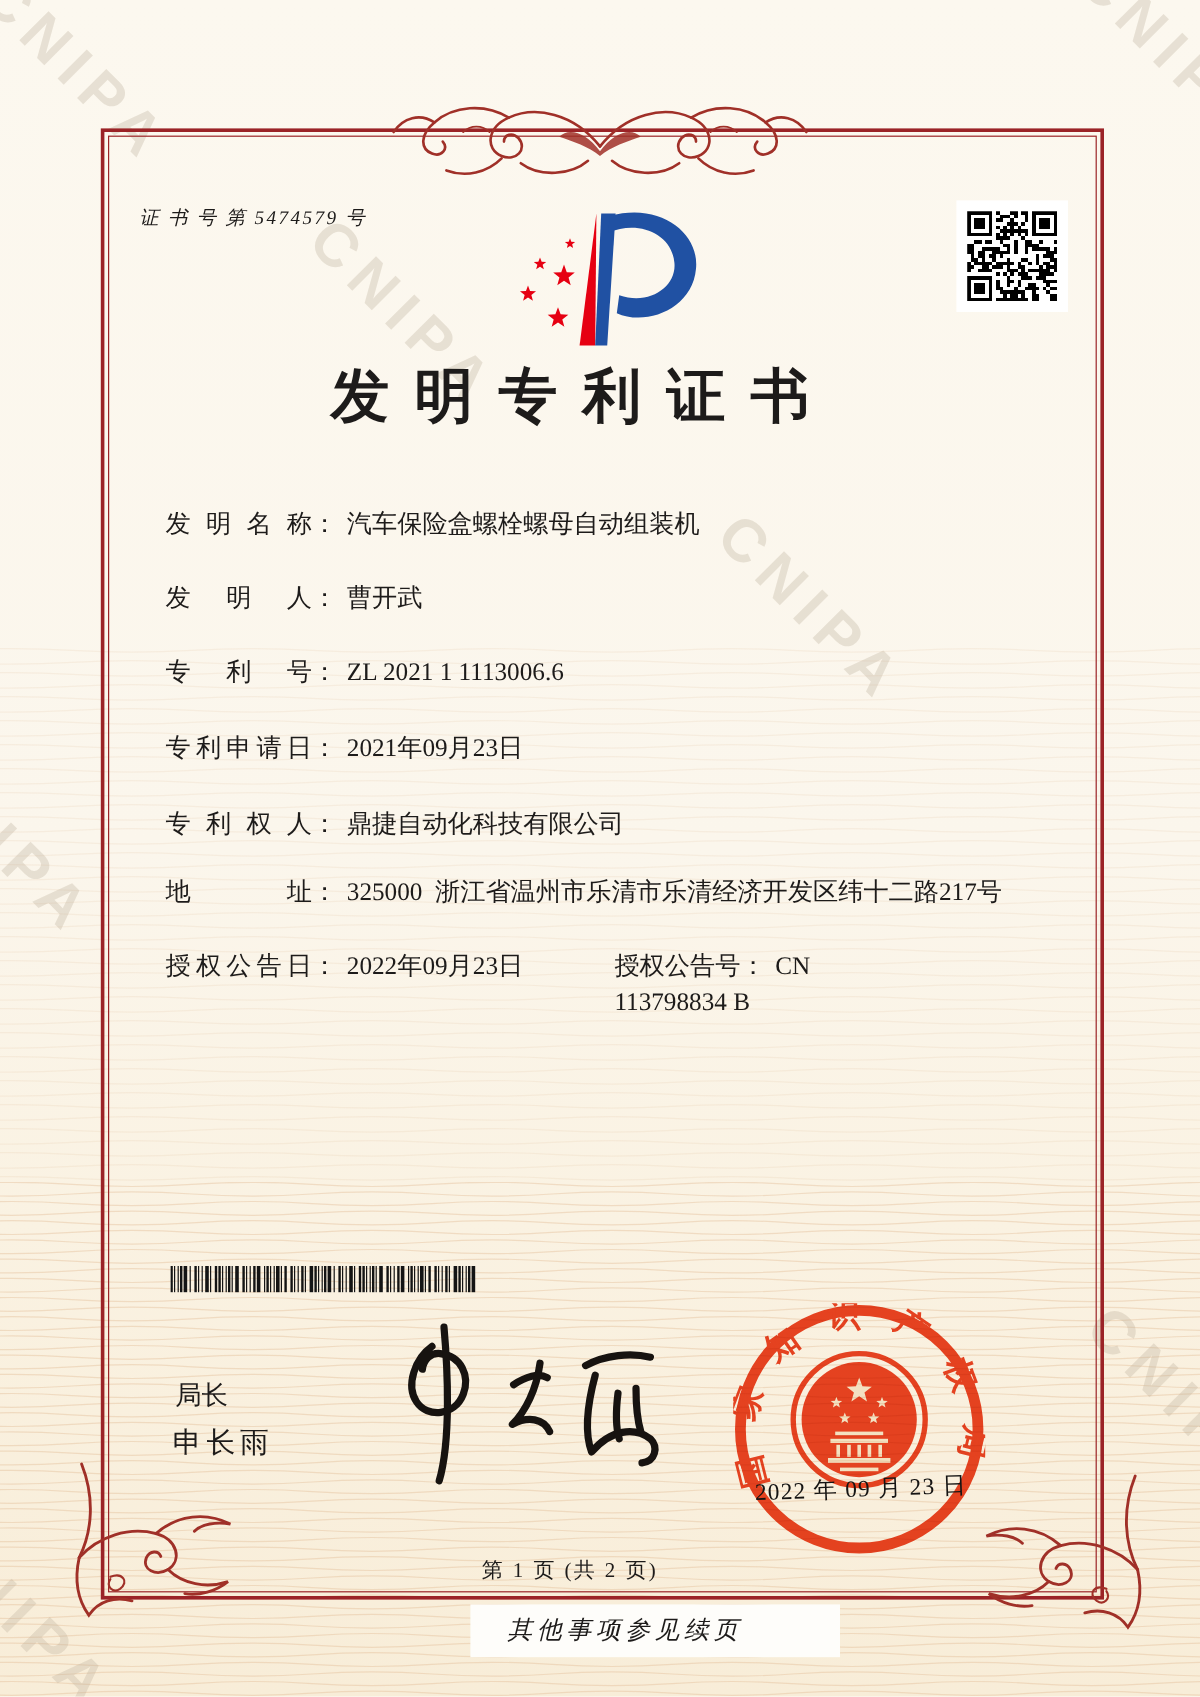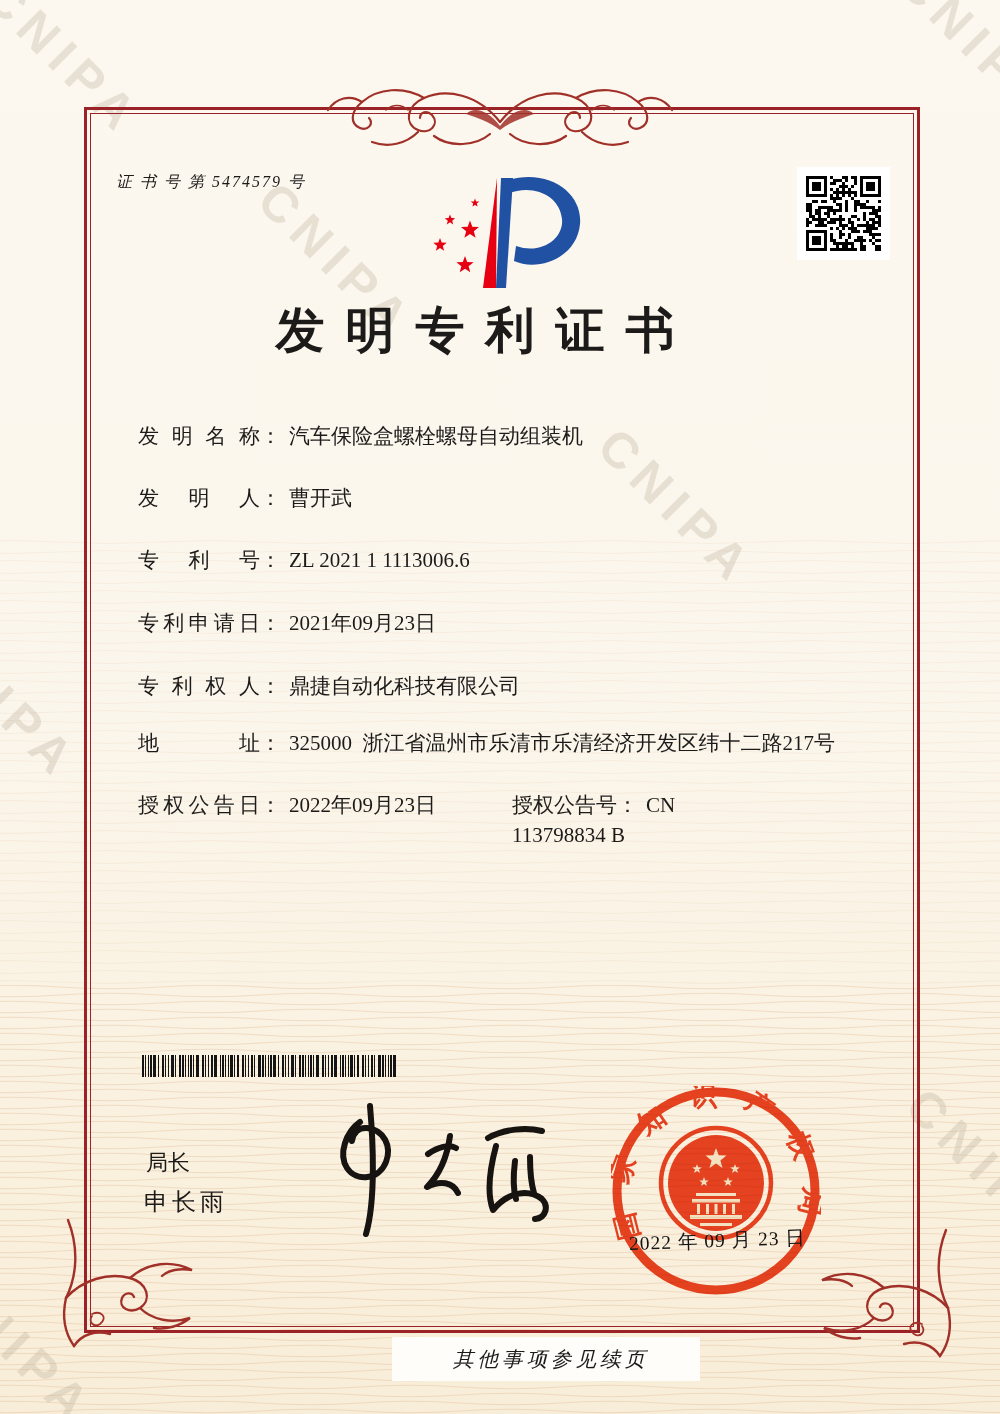--- a/index.html
+++ b/index.html
@@ -43,22 +43,22 @@
     font-size:22px;z-index:4;}
   .signer-name{left:144px;top:1186px;font-family:"Liberation Sans","DejaVu Sans",sans-serif;
     font-size:24px;letter-spacing:4px;z-index:4;}
   .signature{left:300px;top:1100px;z-index:4;}
   .seal{left:611px;top:1086px;width:210px;height:210px;z-index:5;mix-blend-mode:multiply;opacity:.95;}
   .seal-date{left:629px;top:1227px;font-size:19.5px;letter-spacing:1px;z-index:6;
     transform:rotate(-2deg);color:#151413;white-space:nowrap;}
   .page-footer{left:85px;top:1296px;width:780px;text-align:center;font-size:17.5px;
     letter-spacing:2px;z-index:4;}
   .note-strip{left:392px;top:1337px;width:308px;height:44px;background:#fefdfa;z-index:4;}
-  .note-strip span{display:block;padding-left:14px;line-height:44px;font-size:20.5px;
-    font-style:italic;letter-spacing:4px;margin-left:47px;}
+  .note-strip span{display:block;padding-left:31px;line-height:44px;font-size:20.5px;
+    font-style:italic;letter-spacing:4px;}
   .orn{z-index:3;}
 </style>
 </head>
 <body>
 
 <div class="page">
 
   <svg id="waves1" class="abs" style="left:0;top:540px;z-index:1" width="1000" height="445">
       <path d="M-40 2 q 50 -3 100 0 t 100 0 t 100 0 t 100 0 t 100 0 t 100 0 t 100 0 t 100 0 t 100 0 t 100 0 t 100 0 t 100 0" fill="none" stroke="var(--wave)" stroke-width="1" opacity="0.16"></path>
       <path d="M-40 12 q 50 3 100 0 t 100 0 t 100 0 t 100 0 t 100 0 t 100 0 t 100 0 t 100 0 t 100 0 t 100 0 t 100 0 t 100 0" fill="none" stroke="var(--wave)" stroke-width="1" opacity="0.16"></path>
@@ -610,17 +610,18 @@
           <rect x="7" y="7" width="3" height="10"></rect>
           <rect x="16" y="7" width="3" height="10"></rect>
           <rect x="-26" y="18" width="52" height="4"></rect>
           <rect x="-16" y="26" width="32" height="3"></rect>
         </g>
       </g>
     </svg>
   </div>
   <div class="abs seal-date">2022 年 09 月 23 日</div>
 
+  <div class="abs page-footer">第 1 页 (共 2 页)</div>
   <div class="abs note-strip">
     <span>其他事项参见续页</span>
   </div>
 
 </div>
 
 </body></html>

